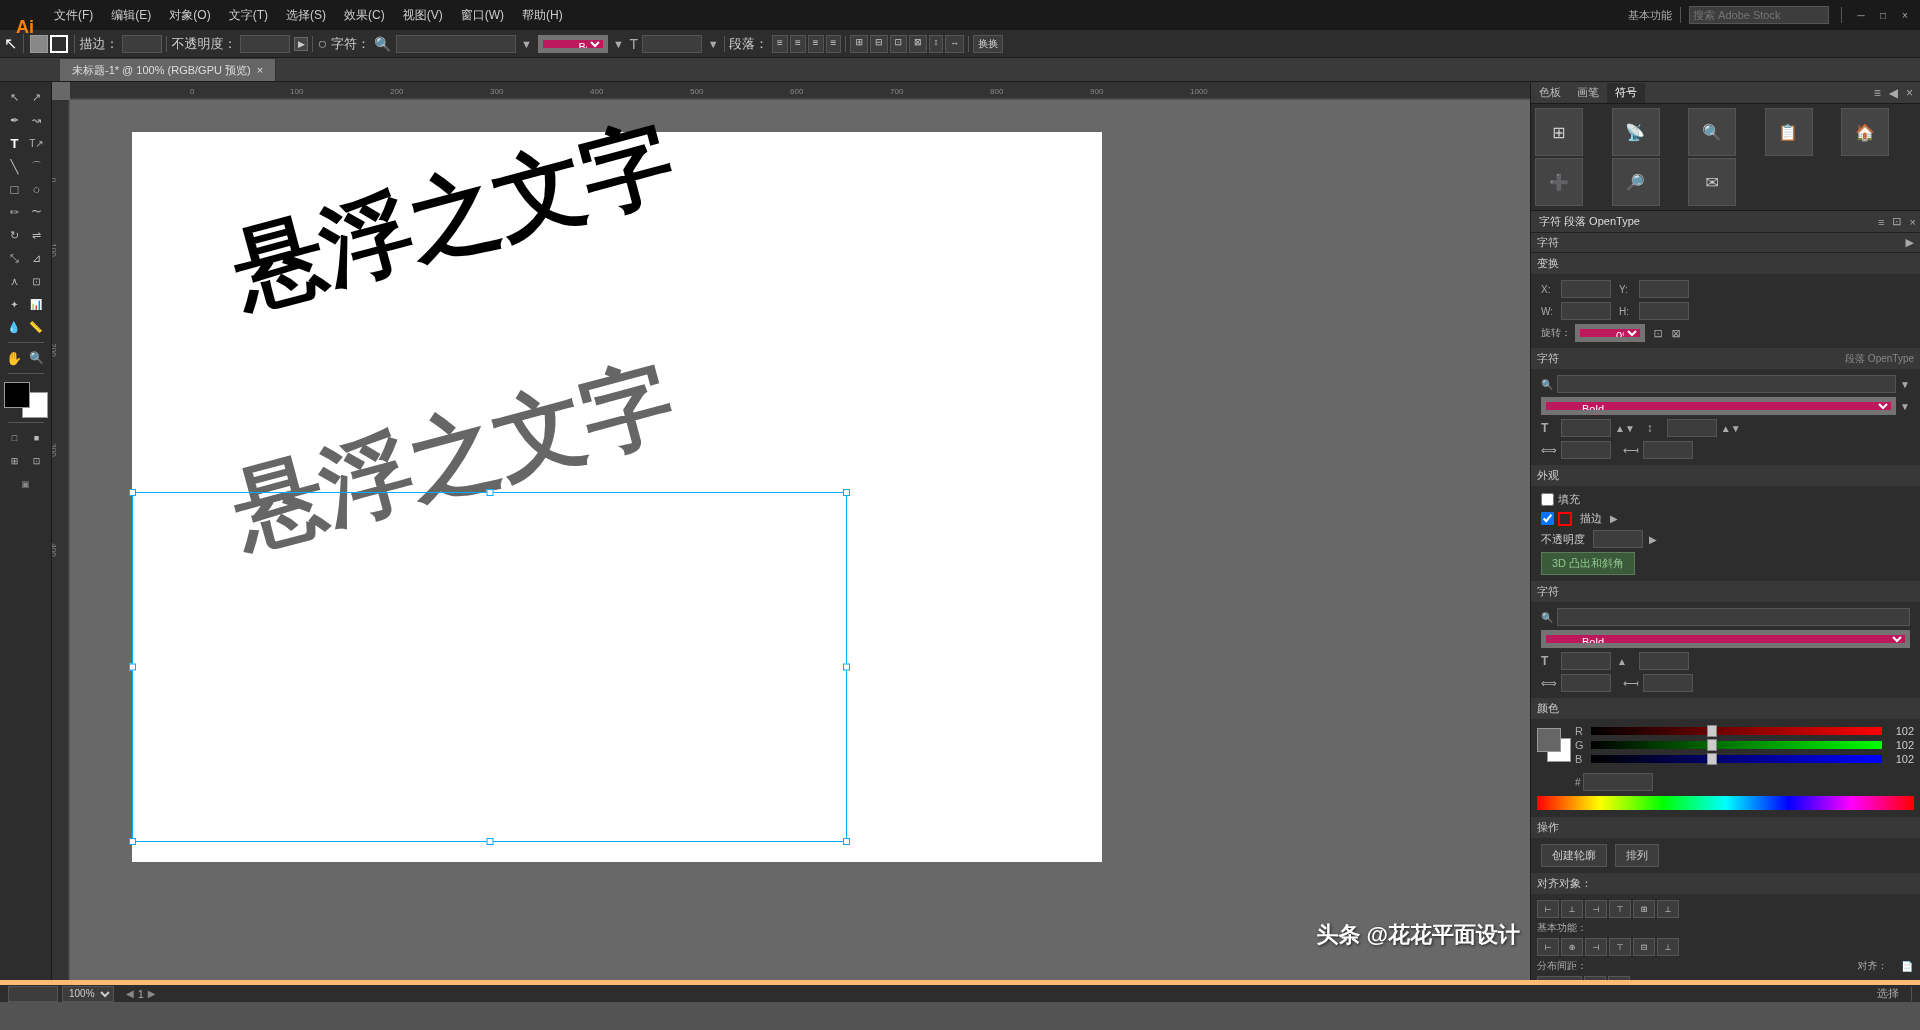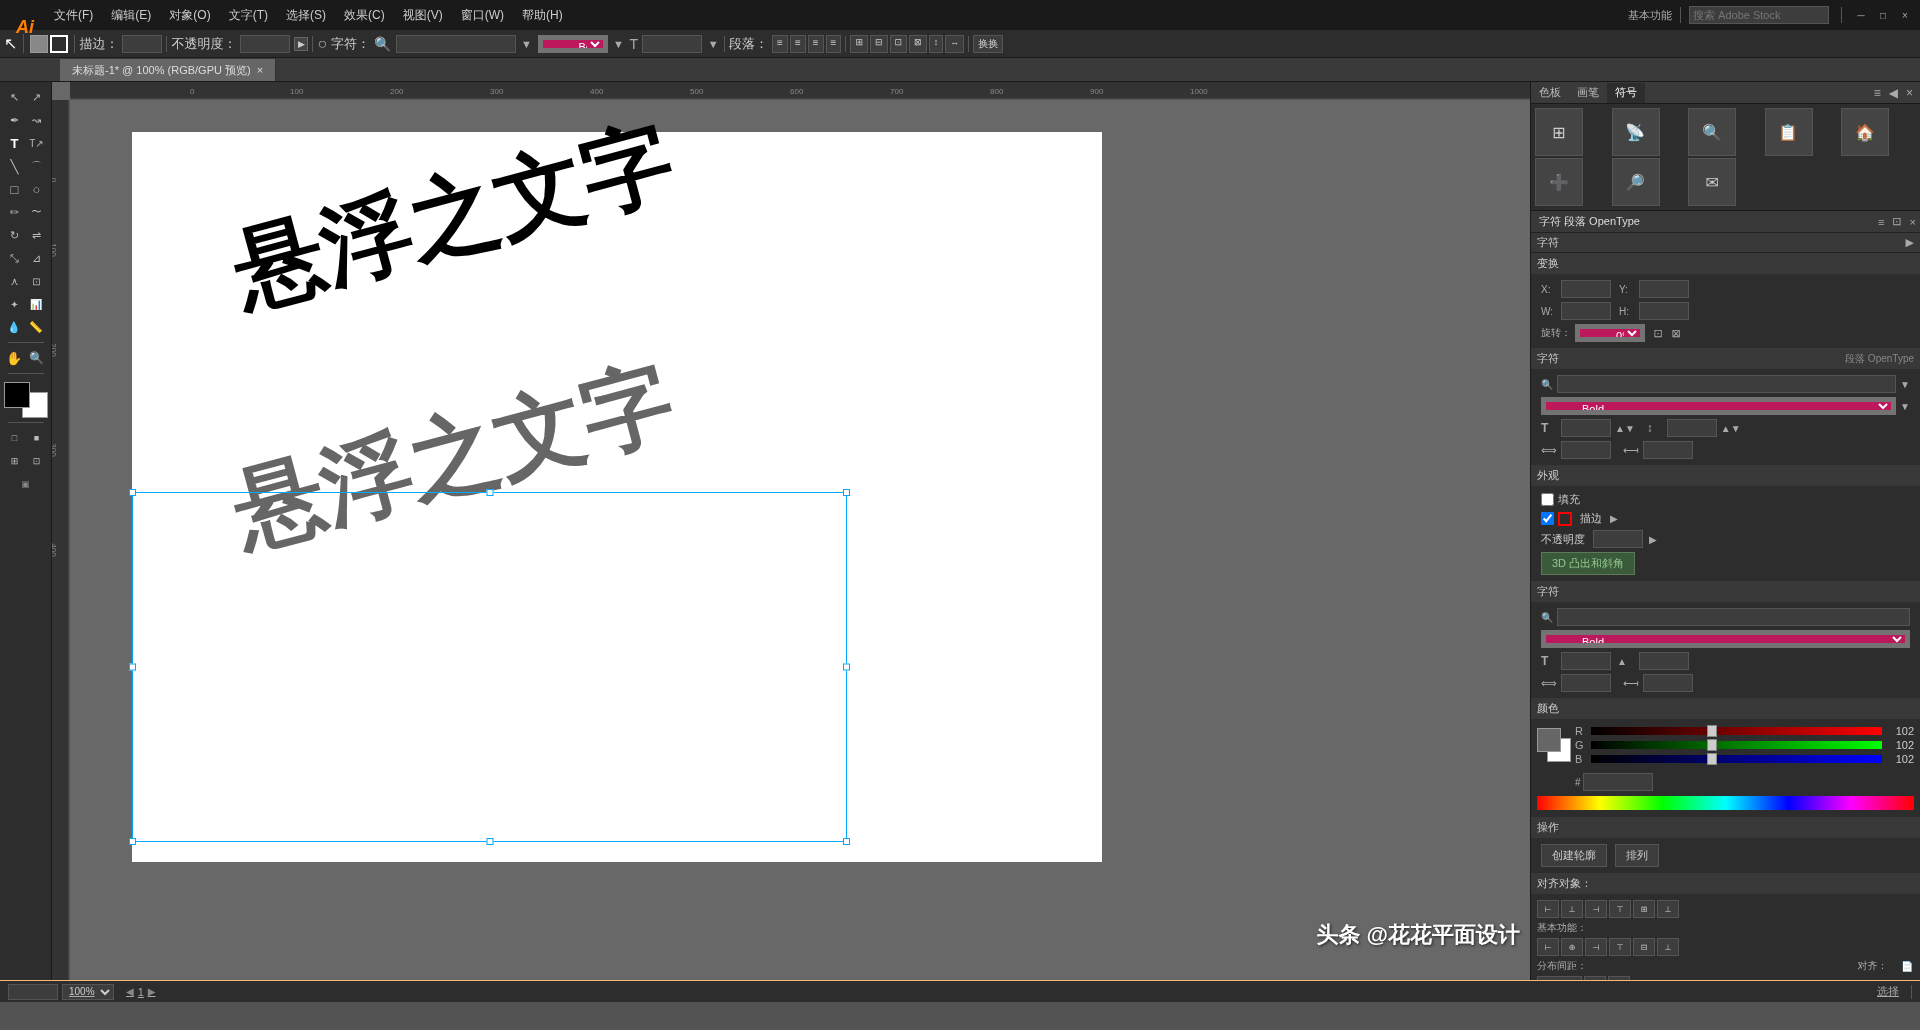--- a/index.html
+++ b/index.html
@@ -25,21 +25,20 @@
     }
     #ai-logo {
       color: #ff7f00;
       font-weight: bold;
       font-size: 18px;
       width: 34px;
       height: 28px;
       display: flex;
       align-items: center;
       justify-content: center;
-      font-style: italic;
       margin-top: 25px;
     }
     #menu-bar {
       display: flex;
       gap: 2px;
       flex: 1;
       font-size: 12px;
     }
     .menu-item {
       padding: 2px 8px;
@@ -324,24 +323,23 @@
     }
 
     
     #status-bar {
       height: 22px;
       background: #2d2d2d;
       display: flex;
       align-items: center;
       padding: 0 8px;
       gap: 12px;
-      border-top: 1px solid #fdba74;
+      border-top: 5px solid #fdba74;
       font-size: 11px;
       color: #aaa;
-      text-decoration: underline;
     }
     .status-section {
       display: flex;
       align-items: center;
       gap: 4px;
     }
     .status-dropdown {
       background: #3d3d3d;
       border: 1px solid #555;
       color: #ccc;

